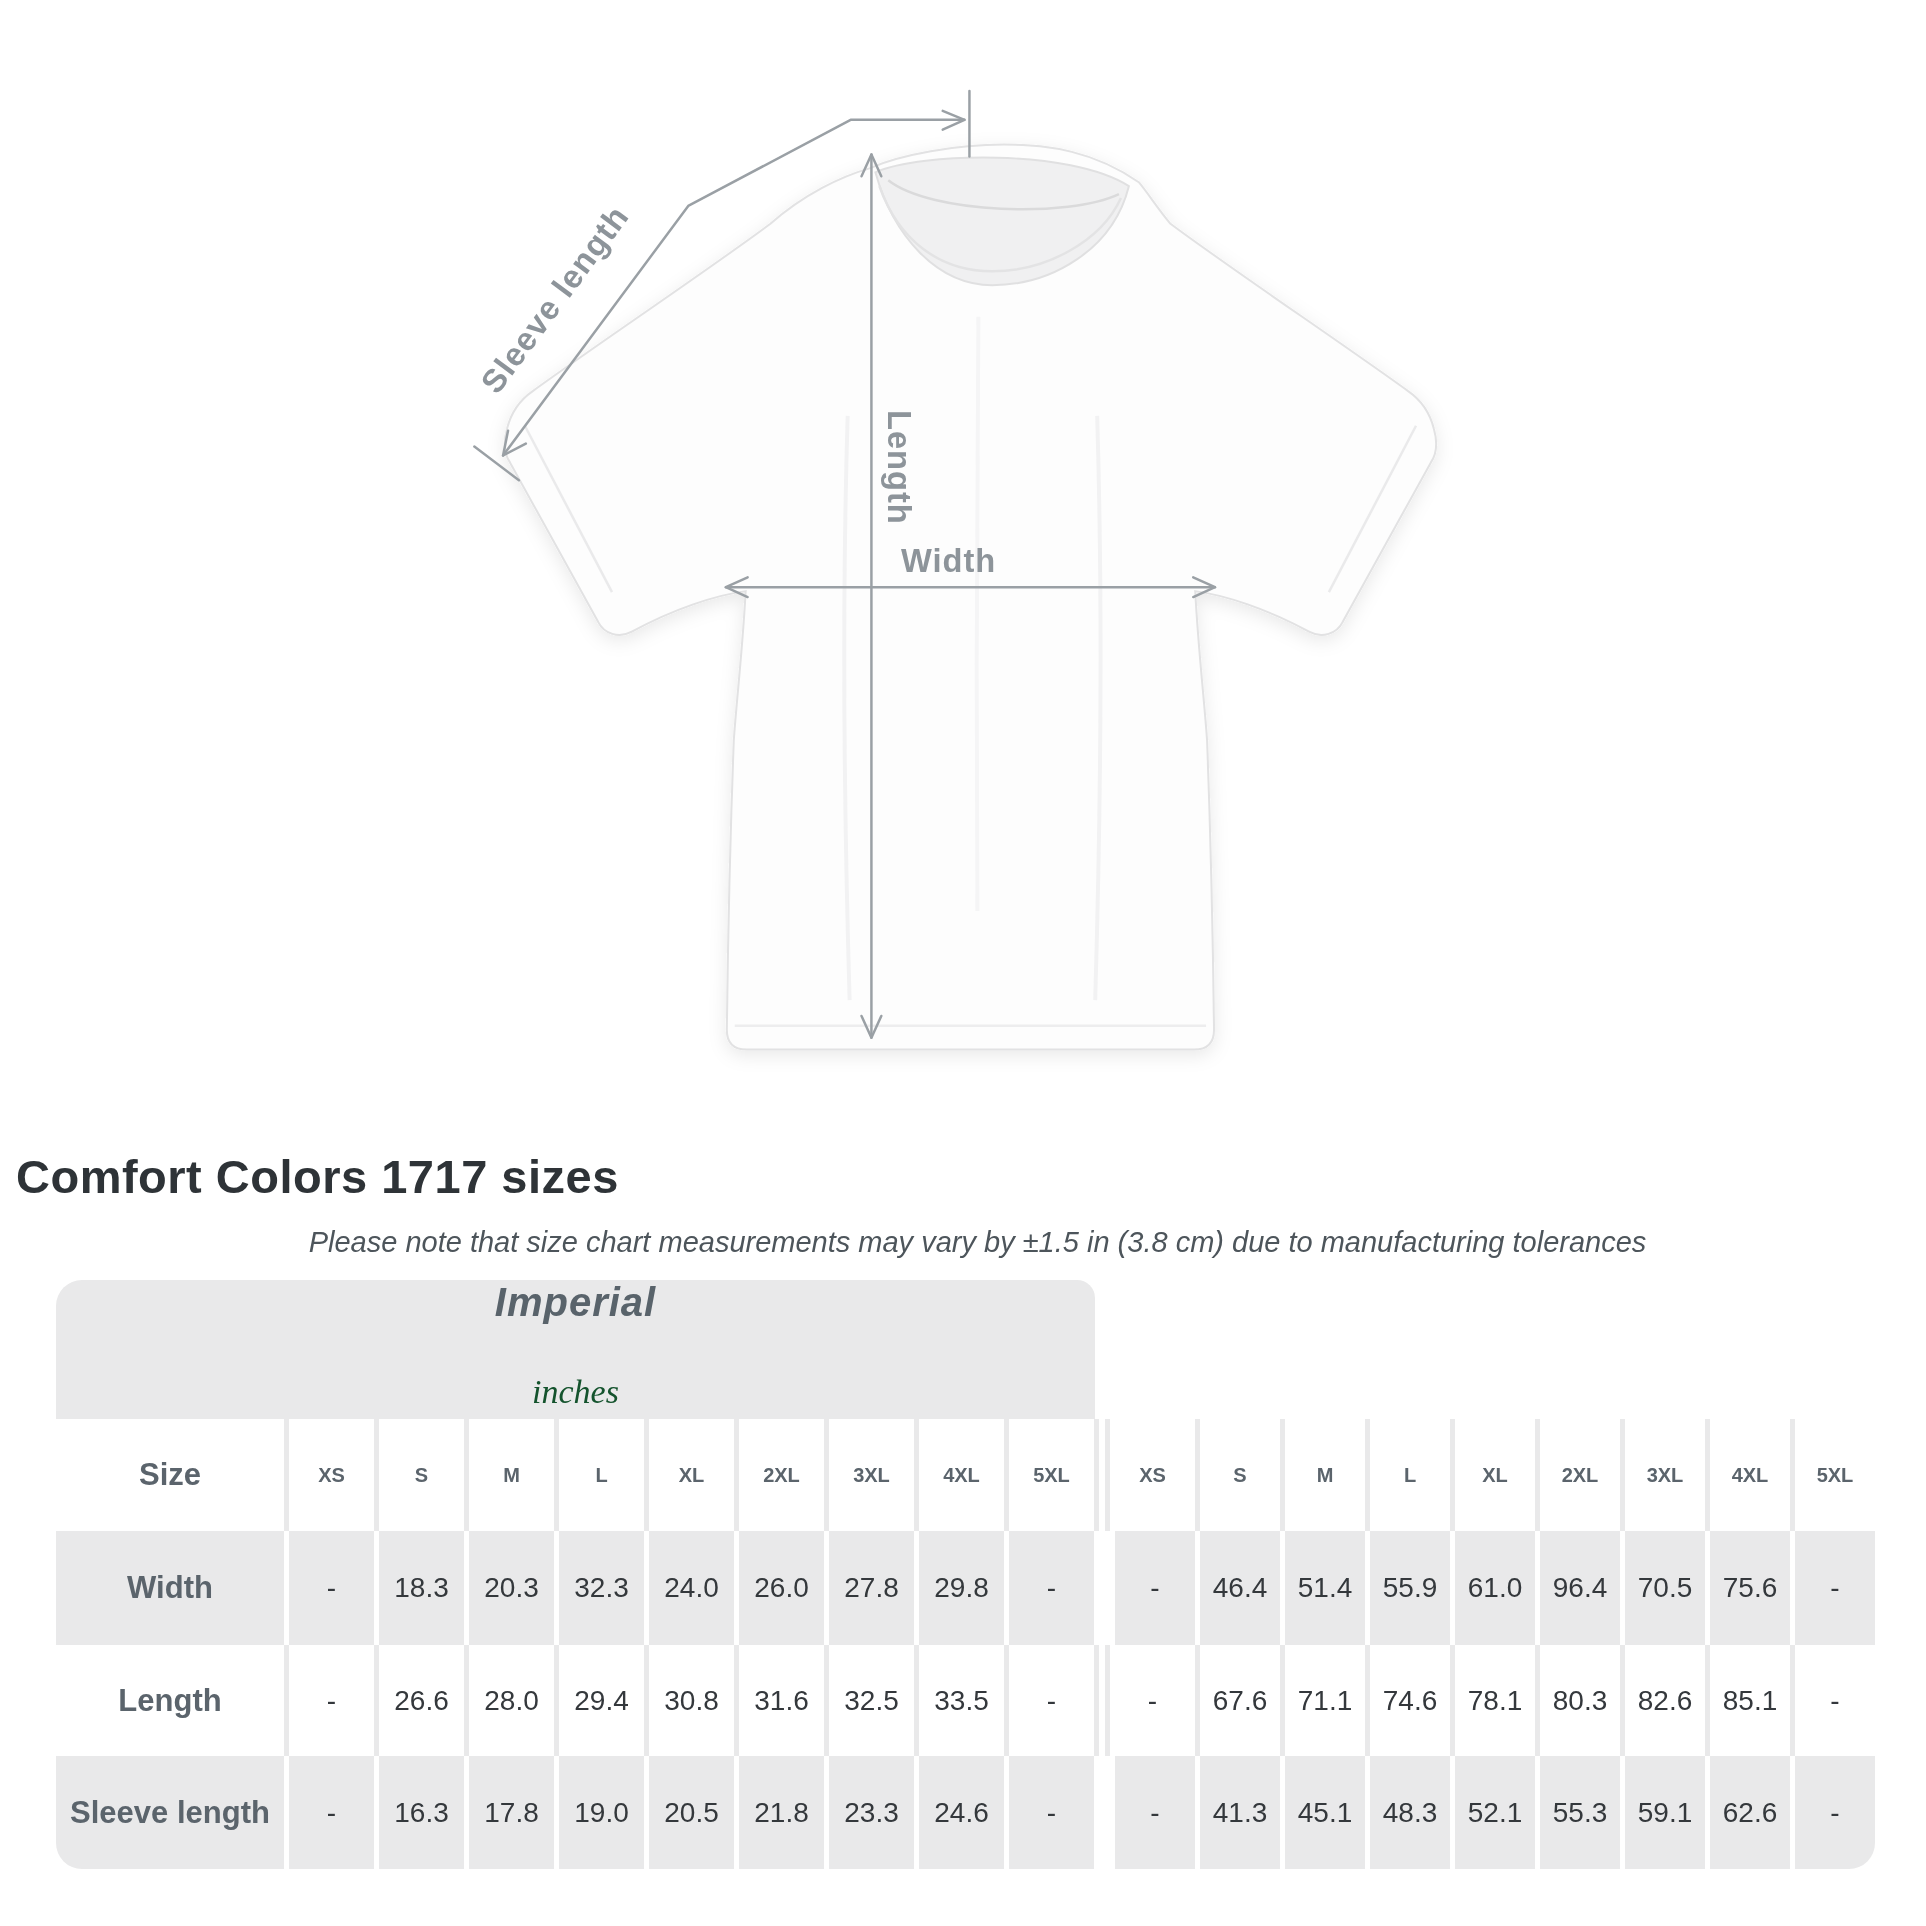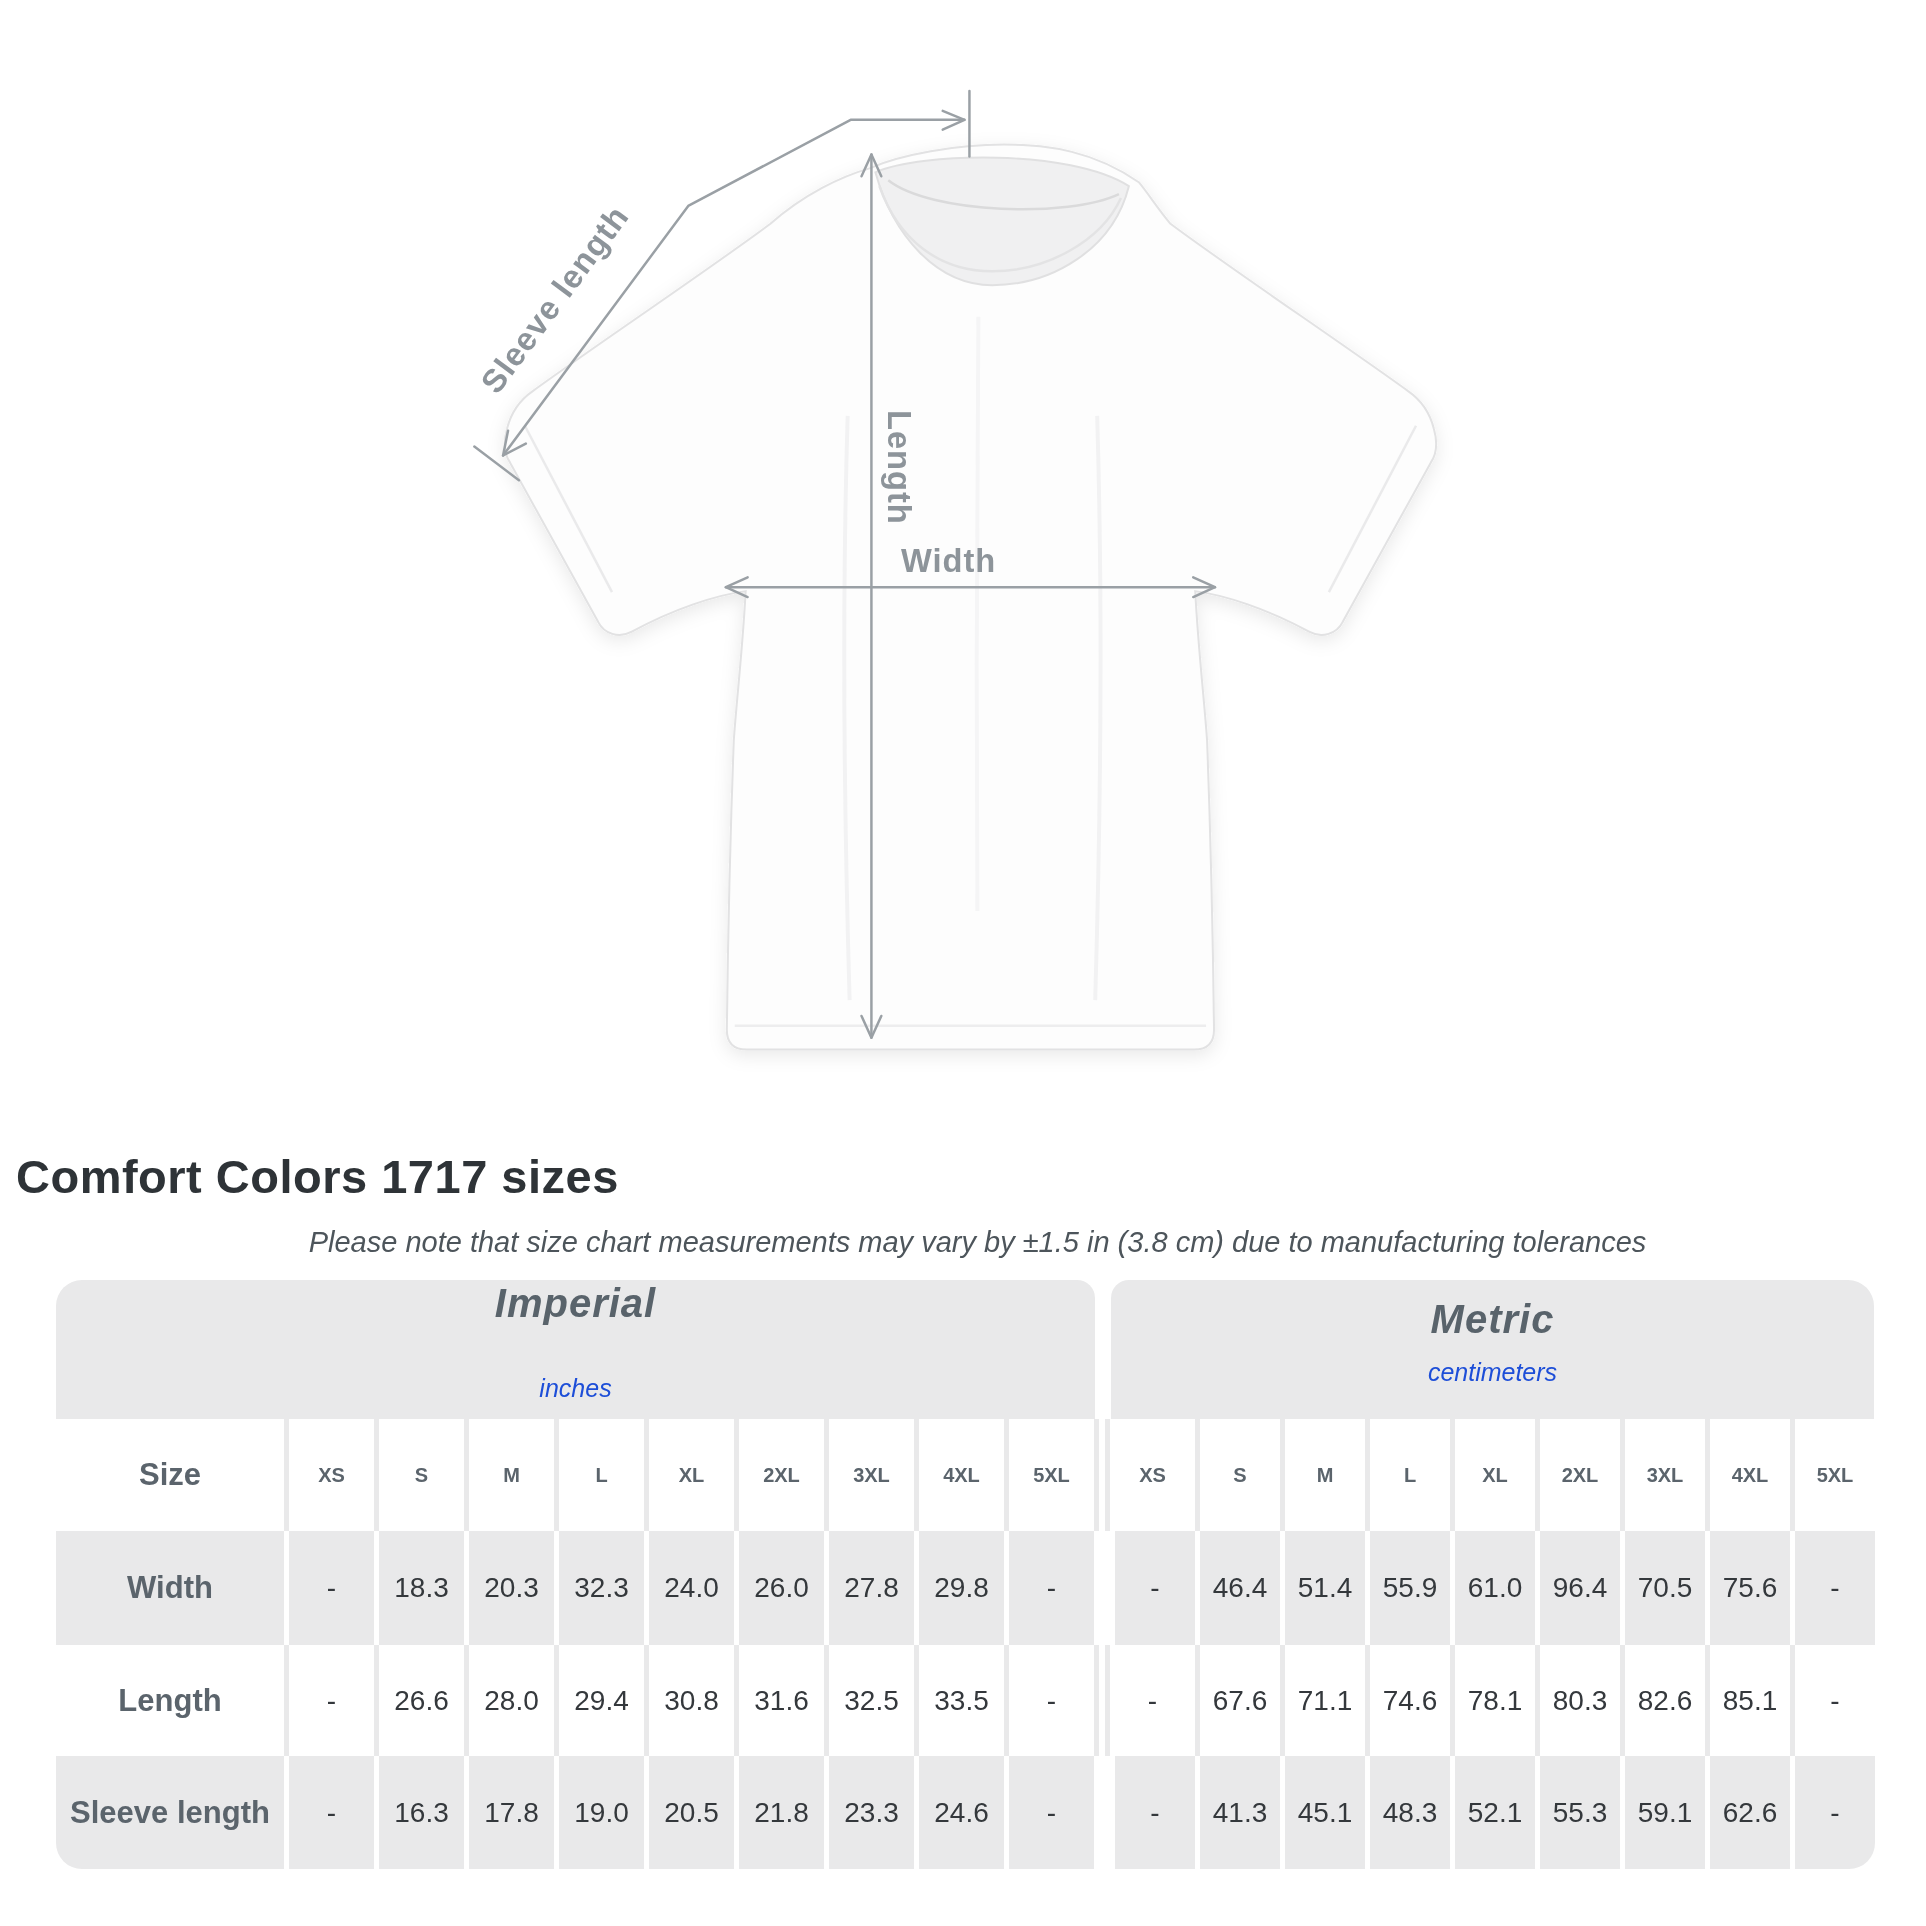--- a/index.html
+++ b/index.html
@@ -35,21 +35,21 @@
   .r-d3{height:113px;}
   .c{display:flex;align-items:center;justify-content:center;box-sizing:border-box;}
   
   .band{
     background:#e9e9ea;display:flex;flex-direction:column;align-items:center;
     justify-content:center;gap:16px;padding-bottom:16px;box-sizing:border-box;
   }
   .bi{border-radius:26px 18px 0 0;gap:48px;}
   .bm{border-radius:18px 26px 0 0;}
   .band-title{font-style:italic;font-weight:700;font-size:40px;color:#59636b;letter-spacing:1px;}
-  .band-unit{font-style:italic;font-size:25px;color:#1d4ed8;}
+  .band-unit{font-style:italic;font-size:34px;color:#14532d;font-family:Liberation Serif, serif;}
   
   .wr .c{background:#ffffff;border-left:5px solid #e9e9ea;}
   .wr .c:first-child{border-left:none;}
   .wr .gap{background:#ffffff;border-right:5px solid #e9e9ea;}
   .wr .gap + .c{border-left:none;}
   
   .gr .c{background:#e9e9ea;border-left:5px solid #ffffff;}
   .gr .c:first-child{border-left:none;}
   .gr .gap{background:#ffffff;border-left:none;border-right:none;}
   
@@ -142,24 +142,20 @@
 <p class="page-subtitle">Please note that size chart measurements may vary by ±1.5 in (3.8 cm) due to manufacturing tolerances</p>
 
 <div class="size-table">
 
   <div class="brow">
     <div class="band bi">
       <div class="band-title">Imperial</div>
       <div class="band-unit">inches</div>
     </div>
     <div></div>
-    <div class="band bm">
-      <div class="band-title">Metric</div>
-      <div class="band-unit">centimeters</div>
-    </div>
   </div>
 
   <div class="trow wr r-size">
     <div class="c lab">Size</div>
     <div class="c hd">XS</div>
     <div class="c hd">S</div>
     <div class="c hd">M</div>
     <div class="c hd">L</div>
     <div class="c hd">XL</div>
     <div class="c hd">2XL</div>

